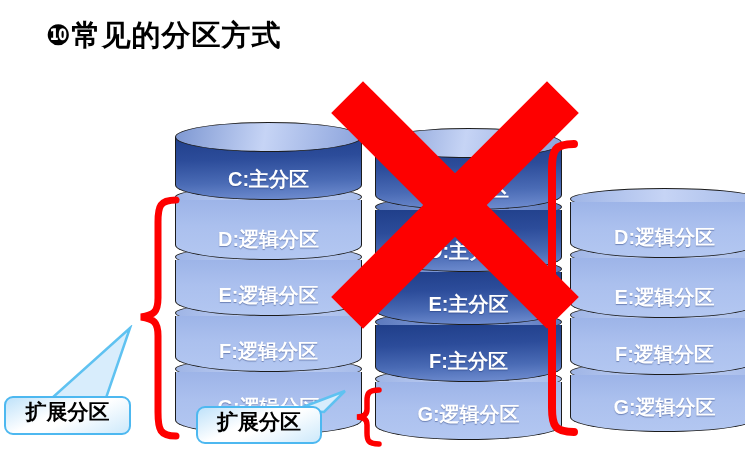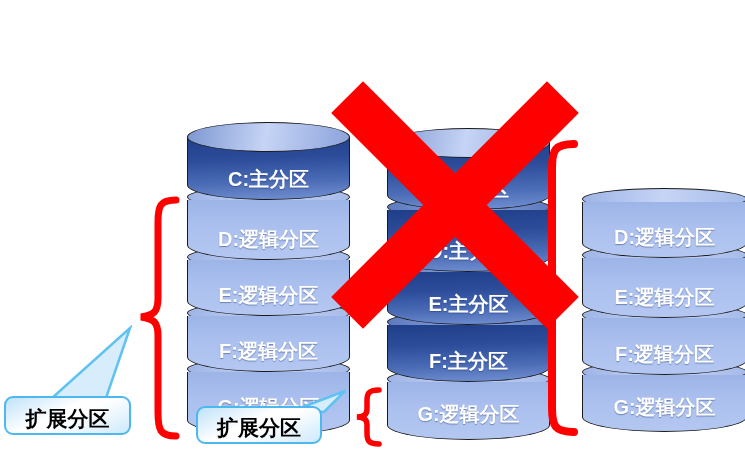--- a/index.html
+++ b/index.html
@@ -14,21 +14,21 @@
     overflow:hidden;
   }
   
   .slide-title{
     position:absolute;left:46px;top:16px;
     font-size:29px;font-weight:bold;color:#000;
     letter-spacing:1px;white-space:nowrap;
   }
   
   .stack{position:absolute;width:163px;}
-  .seg{position:absolute;left:12px;width:100%;}
+  .seg{position:absolute;left:0;width:100%;padding-left:24px;}
   .seg .lid{
     position:absolute;left:0;right:0;top:-14px;height:22px;
     border-radius:50%;
     border:1.5px solid #1b1b1b;
     z-index:1;
     box-sizing:border-box;
   }
   .seg .body{
     position:absolute;left:0;right:0;top:0;bottom:0;
     border:1.5px solid #1b1b1b;border-top:none;
@@ -51,30 +51,31 @@
   .seg.first .lid{background:linear-gradient(100deg,#7d97d2,#c6d4f5 48%,#8ba3dc);}
   
   .anno{position:absolute;z-index:60;}
   .xmark{position:absolute;z-index:90;}
   
   .callout-tail{position:absolute;z-index:70;}
   .callout-box{
     position:absolute;z-index:80;
     border:2.5px solid #4db8f0;border-radius:9px;
     background:linear-gradient(155deg,#bfe2fa 0%,#ffffff 42%,#ffffff 55%,#cde9fb 100%);
-    display:flex;align-items:flex-end;justify-content:center;
+    display:flex;align-items:flex-start;justify-content:center;
     font-size:21px;font-weight:bold;color:#000;
     box-sizing:border-box;white-space:nowrap;
   }
 </style>
 </head>
 <body>
 
 <div id="slide">
 
+  <div class="slide-title">❿常见的分区方式</div>
 
   <div class="stack" style="left:175px;top:137px;height:298px;">
     <div class="seg dark first" style="top:0;height:63px;z-index:50;">
       <div class="lid"></div>
       <div class="body"></div>
       <div class="seg-label">C:主分区</div>
     </div>
     <div class="seg light" style="top:63px;height:60px;z-index:40;">
       <div class="lid"></div>
       <div class="body"></div>

